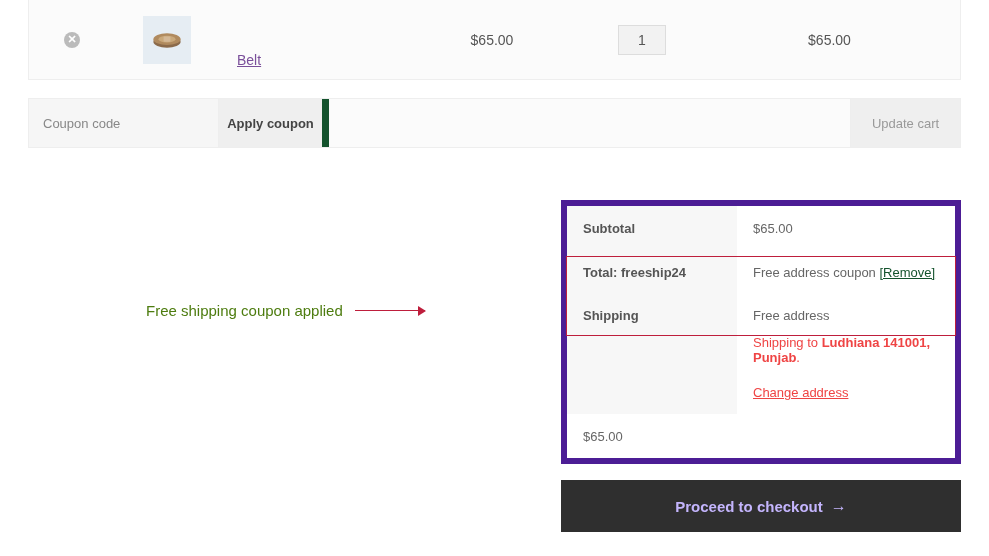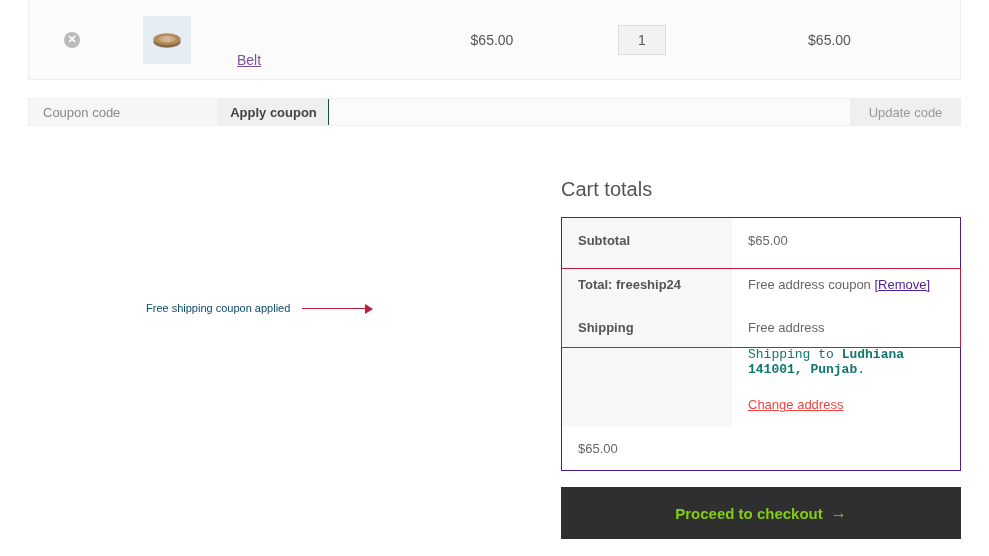--- a/index.html
+++ b/index.html
@@ -102,40 +102,40 @@
       text-align: center;
       color: #555;
       font-size: 14px;
     }
     
     .coupon-bar {
       display: flex;
       background: #fbfbfb;
       border: 1px solid #eee;
       margin-top: 18px;
-      height: 28px;
+      height: 50px;
       align-items: stretch;
     }
     .coupon-input {
       width: 190px;
       padding: 0 14px;
       border: none;
       border-right: 1px solid #eee;
       background: #f6f6f6;
       font-size: 13px;
       color: #666;
     }
     .coupon-input::placeholder {
       color: #888;
     }
     .apply-btn {
       width: 110px;
       background: #efefef;
       border: none;
-      border-right: 1px solid #14532d;
+      border-right: 7px solid #14532d;
       font-size: 13px;
       font-weight: 600;
       color: #444;
       cursor: pointer;
     }
     .coupon-spacer {
       flex: 1;
     }
     .update-btn {
       width: 110px;
@@ -146,22 +146,22 @@
       color: #999;
       cursor: pointer;
     }
     
     .annotation {
       position: absolute;
       top: 302px;
       left: 146px;
       display: flex;
       align-items: center;
-      color: #0c4a6e;
-      font-size: 11px;
+      color: #4d7c0f;
+      font-size: 15px;
     }
     .annotation-line {
       width: 70px;
       height: 0;
       border-top: 1.5px solid #be1e3c;
       margin-left: 12px;
       position: relative;
     }
     .annotation-line::after {
       content: '';
@@ -179,21 +179,21 @@
       margin-top: 52px;
     }
     .totals-title {
       font-size: 20px;
       color: #555;
       font-weight: 400;
       margin-bottom: 16px;
     }
     .totals-table {
       width: 100%;
-      border: 1px solid #4c1d95;
+      border: 6px solid #4c1d95;
       position: relative;
     }
     .totals-row {
       display: flex;
       min-height: 44px;
       align-items: center;
     }
     .totals-label {
       width: 170px;
       padding: 14px 16px;
@@ -205,53 +205,52 @@
       display: flex;
       align-items: center;
     }
     .totals-value {
       flex: 1;
       padding: 14px 16px;
       font-size: 13px;
       color: #666;
     }
     .remove-link {
-      color: #4c1d95;
+      color: #14532d;
       text-decoration: underline;
     }
     .highlight-box {
       position: absolute;
       border: 1px solid #be1e3c;
       pointer-events: none;
       left: -1px;
       right: -1px;
       top: 50px;
       height: 80px;
     }
     .ship-dest {
       font-size: 13px;
-      color: #0f766e;
+      color: #ef4444;
       margin-top: 12px;
-      font-family: Liberation Mono, monospace;
     }
     .ship-dest b {
       font-weight: 600;
     }
     .change-link {
       display: inline-block;
       margin-top: 20px;
       color: #ef4444;
       text-decoration: underline;
       font-size: 13px;
     }
     .checkout-btn {
       width: 100%;
       height: 52px;
       background: #2f2f2f;
-      color: #84cc16;
+      color: #c4b5fd;
       border: none;
       font-size: 15px;
       font-weight: 600;
       margin-top: 16px;
       cursor: pointer;
       display: flex;
       align-items: center;
       justify-content: center;
       gap: 8px;
     }
@@ -285,25 +284,24 @@
     <div class="qty-cell">
       <input class="qty-input" type="text" value="1" style="">
     </div>
     <div class="subtotal-cell">$65.00</div>
   </div>
 
   <div class="coupon-bar">
     <input class="coupon-input" type="text" placeholder="Coupon code" style="">
     <button class="apply-btn">Apply coupon</button>
     <div class="coupon-spacer"></div>
-    <button class="update-btn">Update code</button>
+    <button class="update-btn">Update cart</button>
   </div>
 
   <div class="totals-wrap">
-    <h2 class="totals-title">Cart totals</h2>
     <div class="totals-table">
       <div class="highlight-box"></div>
 
       <div class="totals-row">
         <div class="totals-label">Subtotal</div>
         <div class="totals-value">$65.00</div>
       </div>
 
       <div class="totals-row">
         <div class="totals-label">Total: freeship24</div>

